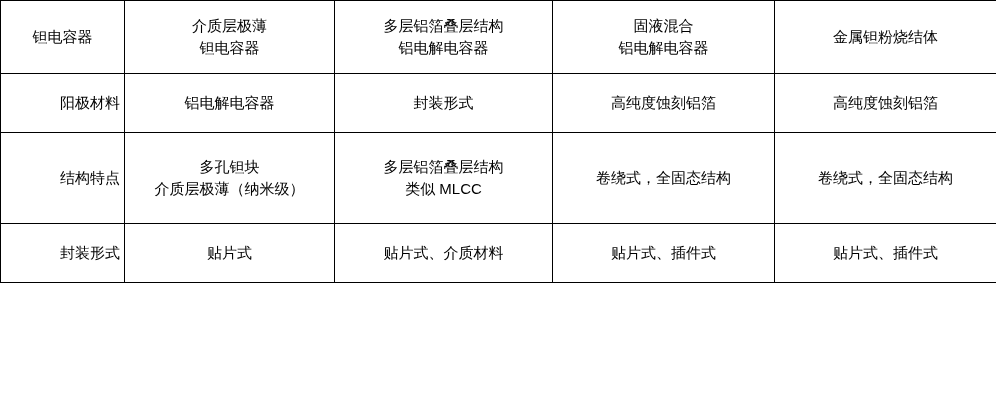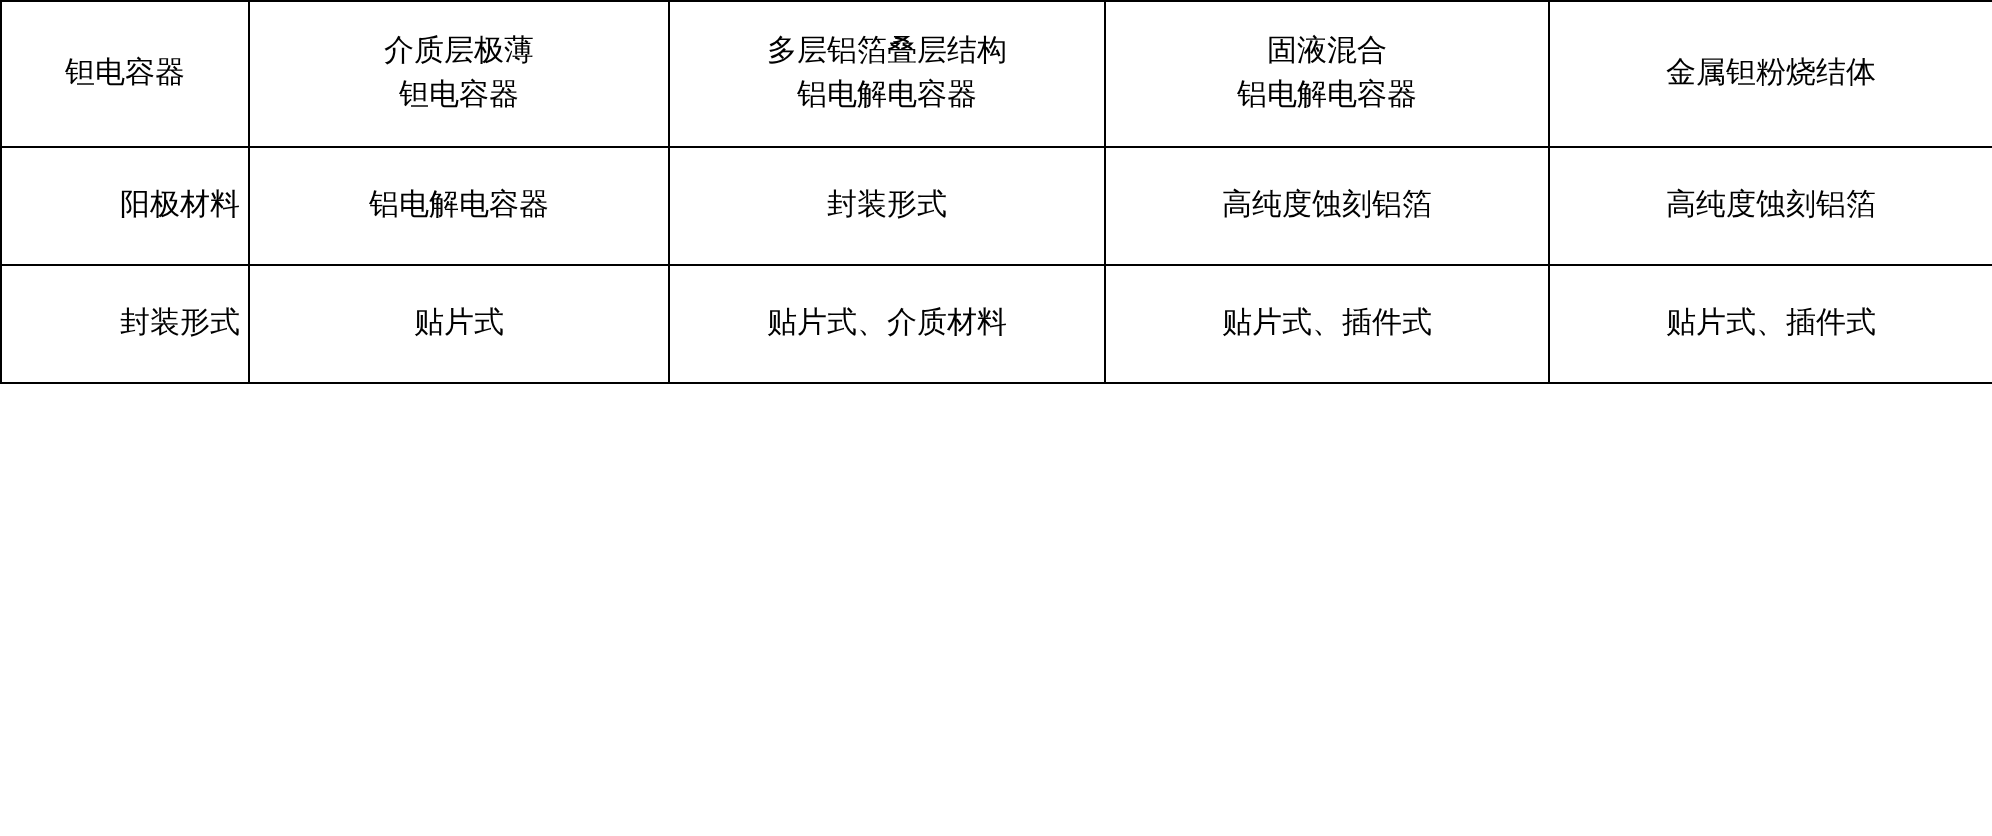--- a/index.html
+++ b/index.html
@@ -103,20 +103,37 @@
         <td>
             <span class="cell-line">封装形式</span>
           </td>
         <td>
             <span class="cell-line">高纯度蚀刻铝箔</span>
           </td>
         <td>
             <span class="cell-line">高纯度蚀刻铝箔</span>
           </td>
       </tr>
+      <tr class="r-structure">
+        <td class="rowhead">结构特点</td>
+        <td>
+            <span class="cell-line">多孔钽块</span>
+            <span class="cell-line">介质层极薄（纳米级）</span>
+          </td>
+        <td>
+            <span class="cell-line">多层铝箔叠层结构</span>
+            <span class="cell-line">类似 MLCC</span>
+          </td>
+        <td>
+            <span class="cell-line">卷绕式，全固态结构</span>
+          </td>
+        <td>
+            <span class="cell-line">卷绕式，全固态结构</span>
+          </td>
+      </tr>
       <tr class="r-package">
         <td class="rowhead">封装形式</td>
         <td>
             <span class="cell-line">贴片式</span>
           </td>
         <td>
             <span class="cell-line">贴片式、介质材料</span>
           </td>
         <td>
             <span class="cell-line">贴片式、插件式</span>

